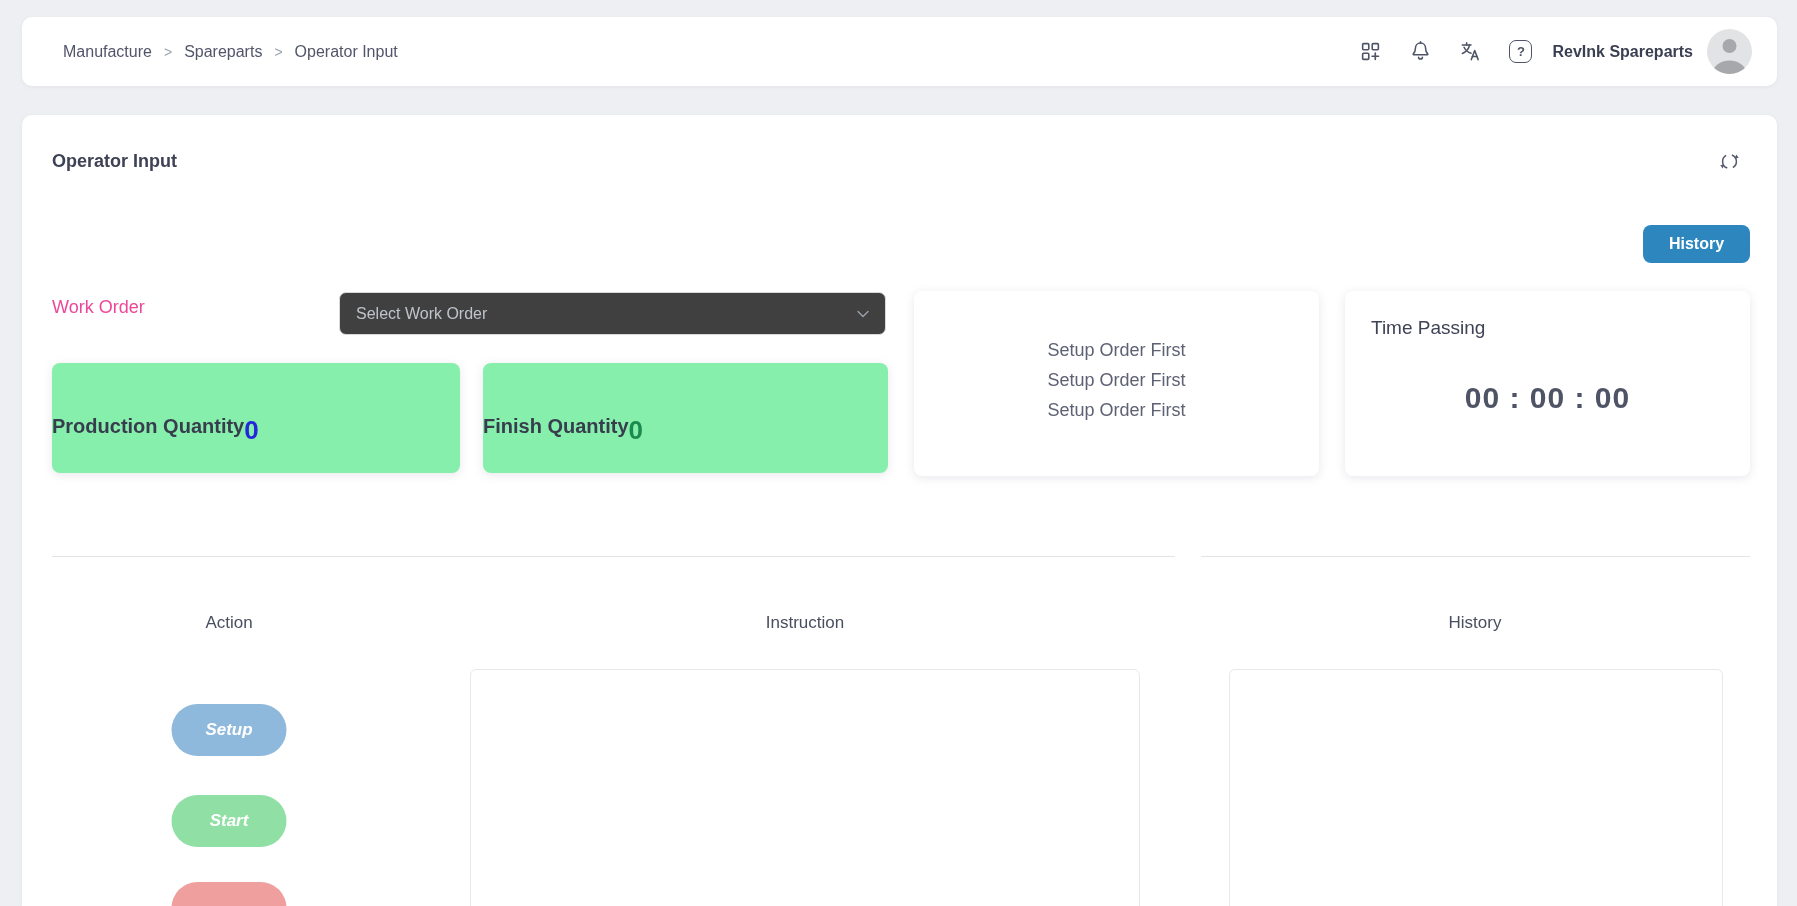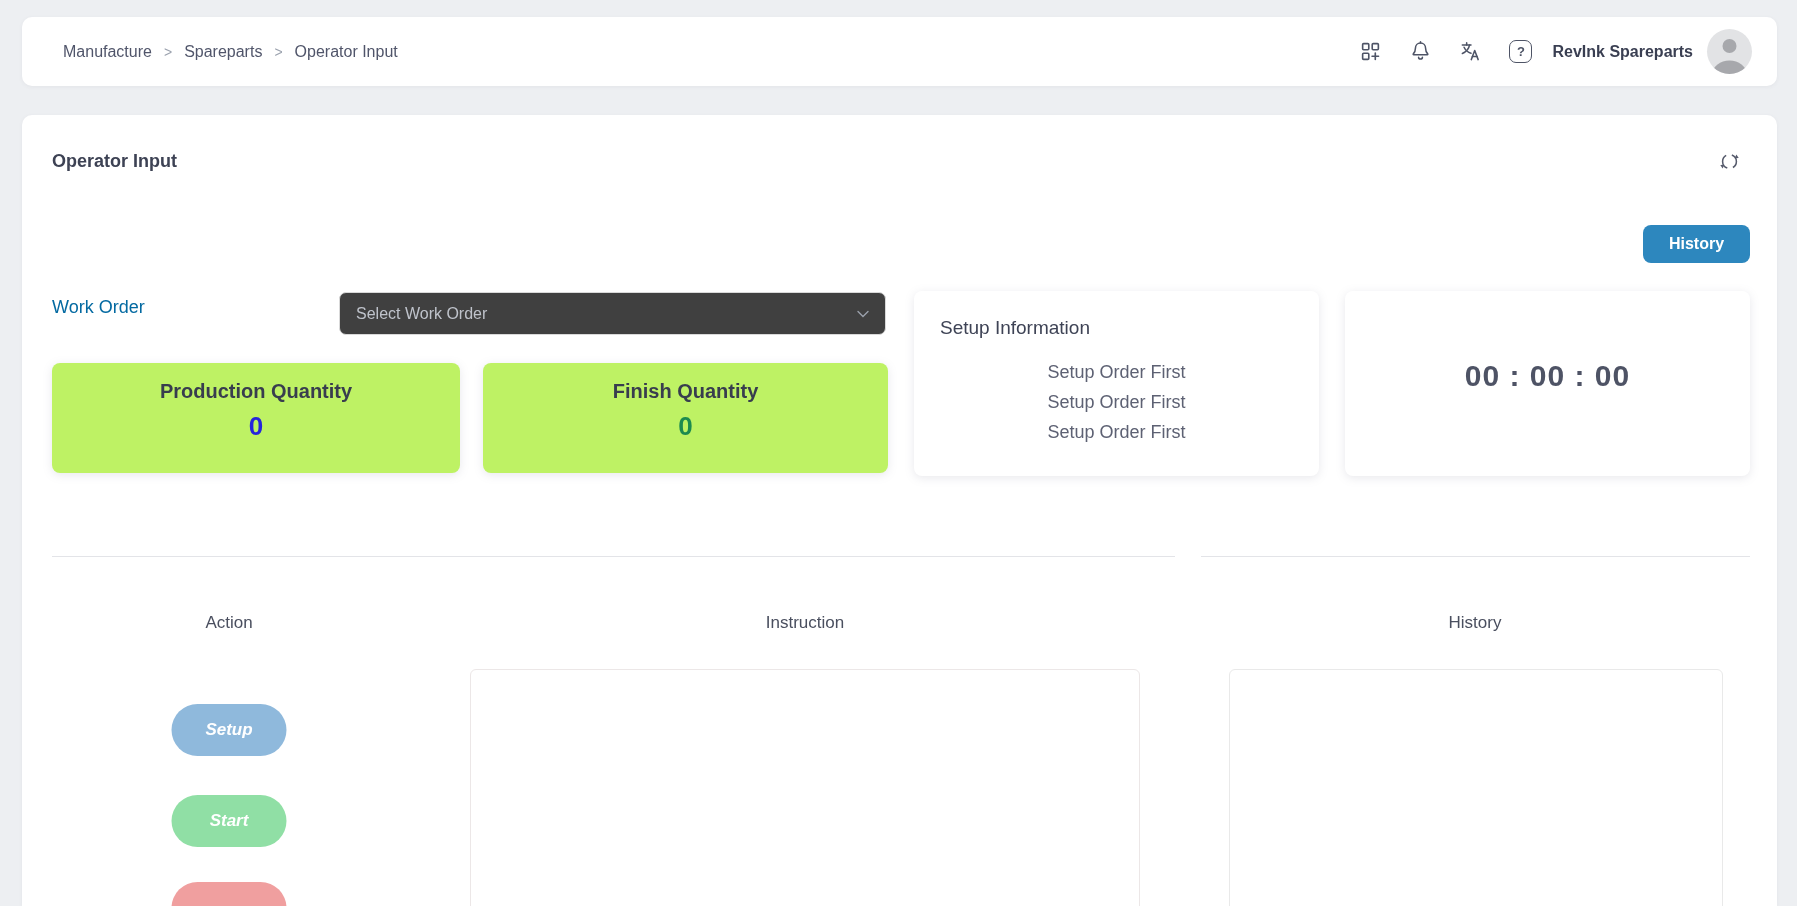--- a/index.html
+++ b/index.html
@@ -44,33 +44,33 @@
   .refresh-icon { position:absolute; right:36px; top:35px; width:23px; height:23px; color:#565b6c; cursor:pointer; }
   .refresh-icon svg { width:100%; height:100%; }
 
   .history-btn {
     position:absolute; right:27px; top:110px; width:107px; height:38px;
     border:none; border-radius:8px; color:#ffffff; font-size:16px; font-weight:700;
     font-family:inherit; cursor:pointer;
     display:flex; align-items:center; justify-content:center;
   }
 
-  .work-order-label { position:absolute; left:30px; top:182px; font-size:18px; color:#0369a1; }
+  .work-order-label { position:absolute; left:30px; top:182px; font-size:18px; color:#ec4899; }
   .work-order-select {
     position:absolute; left:317px; top:177px; width:547px; height:43px;
     border:1px solid #d9d9d9; border-radius:7px; background:#404040;
     display:flex; align-items:center; padding:0 16px; cursor:pointer;
   }
   .select-placeholder { font-size:16px; color:#bfc3cb; flex:1; }
   .select-chevron { width:12px; height:8px; display:inline-flex; color:#9aa0ab; }
 
   .stat-card {
-    position:absolute; top:248px; height:110px; background:#bef264; border-radius:8px;
+    position:absolute; top:248px; height:110px; background:#86efac; border-radius:8px;
     box-shadow:0 2px 10px rgba(125,130,148,.18);
-    display:flex; flex-direction:column; align-items:center; padding-top:17px;
+    display:flex; flex-direction:row; align-items:center; padding-top:17px;
   }
   .stat-card.prod { left:30px; width:408px; }
   .stat-card.finish { left:461px; width:405px; }
   .stat-title { font-size:20px; font-weight:700; color:#383d4e; }
   .stat-value { font-size:26px; font-weight:700; margin-top:8px; }
 
   .info-card {
     position:absolute; top:176px; height:185px; background:#fff; border-radius:8px;
     box-shadow:0 2px 10px rgba(125,130,148,.18); padding:26px 26px 0 26px;
   }
@@ -182,29 +182,29 @@
     <div class="stat-title">Production Quantity</div>
     <div class="stat-value" style="color: rgb(37, 37, 220);">0</div>
   </section>
 
   <section class="stat-card finish">
     <div class="stat-title">Finish Quantity</div>
     <div class="stat-value" style="color: rgb(28, 138, 79);">0</div>
   </section>
 
   <section class="info-card setup">
-    <div class="info-title">Setup Information</div>
     <div class="setup-lines">
       <div class="setup-line">Setup Order First</div>
       <div class="setup-line">Setup Order First</div>
       <div class="setup-line">Setup Order First</div>
     </div>
   </section>
 
   <section class="info-card time">
+    <div class="info-title">Time Passing</div>
     <div class="time-value">00 : 00 : 00</div>
   </section>
 
   <div class="divider left"></div>
   <div class="divider right"></div>
 
   <div class="col-heading action">Action</div>
   <div class="col-heading instruction">Instruction</div>
   <div class="col-heading history">History</div>
 

